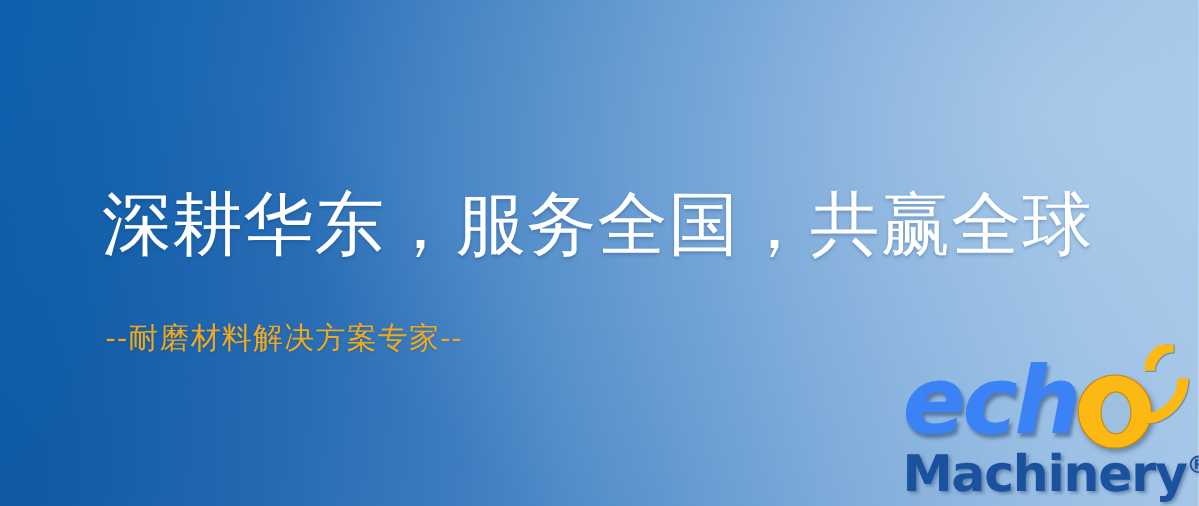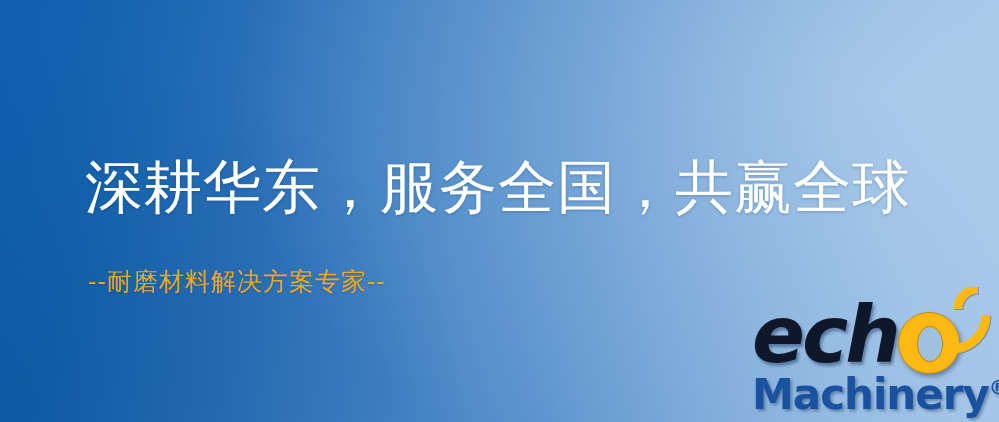--- a/index.html
+++ b/index.html
@@ -91,21 +91,21 @@
     position: absolute;
     font-family: "DejaVu Sans", "Liberation Sans", sans-serif;
     font-weight: bold;
     font-style: italic;
     letter-spacing: -3px;
   }
   #logo-echo {
     left: 4px;
     top: -6px;
     font-size: 78px;
-    color: #0f172a;
+    color: #3b82f6;
     text-shadow: 2px 3px 3px rgba(20,45,85,0.45);
   }
   #logo-o {
     position: absolute;
     left: 150px;
     top: 16px;
     width: 62px;
     height: 62px;
   }
   #logo-o-outer {

